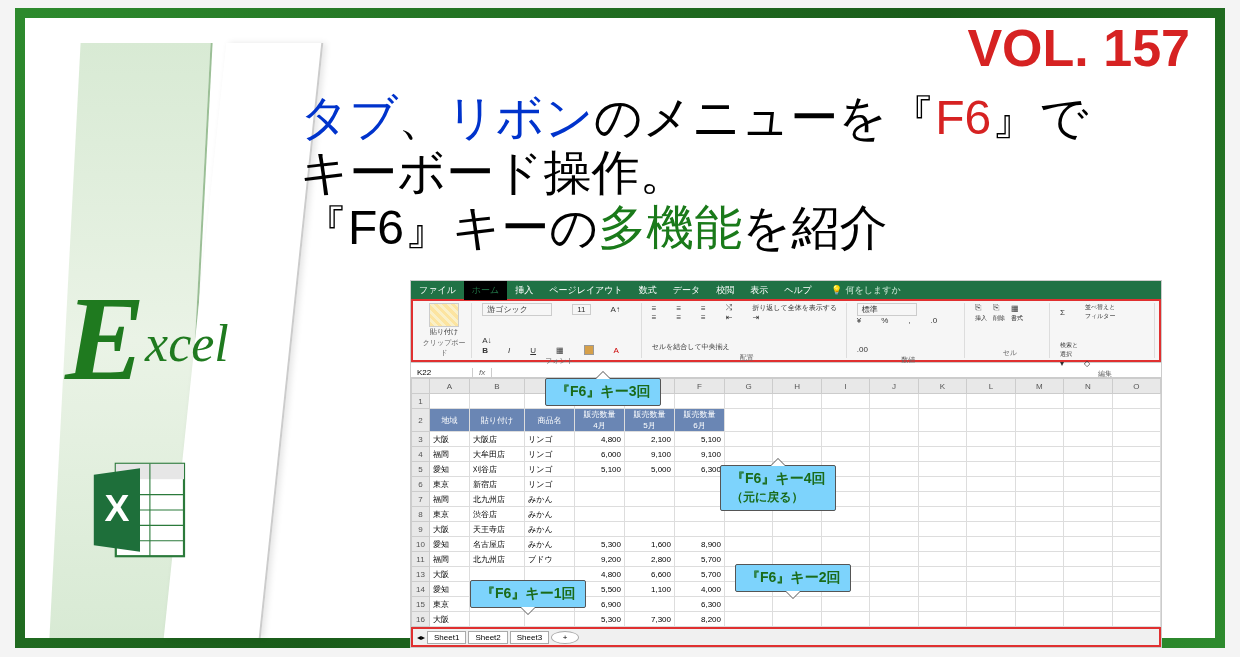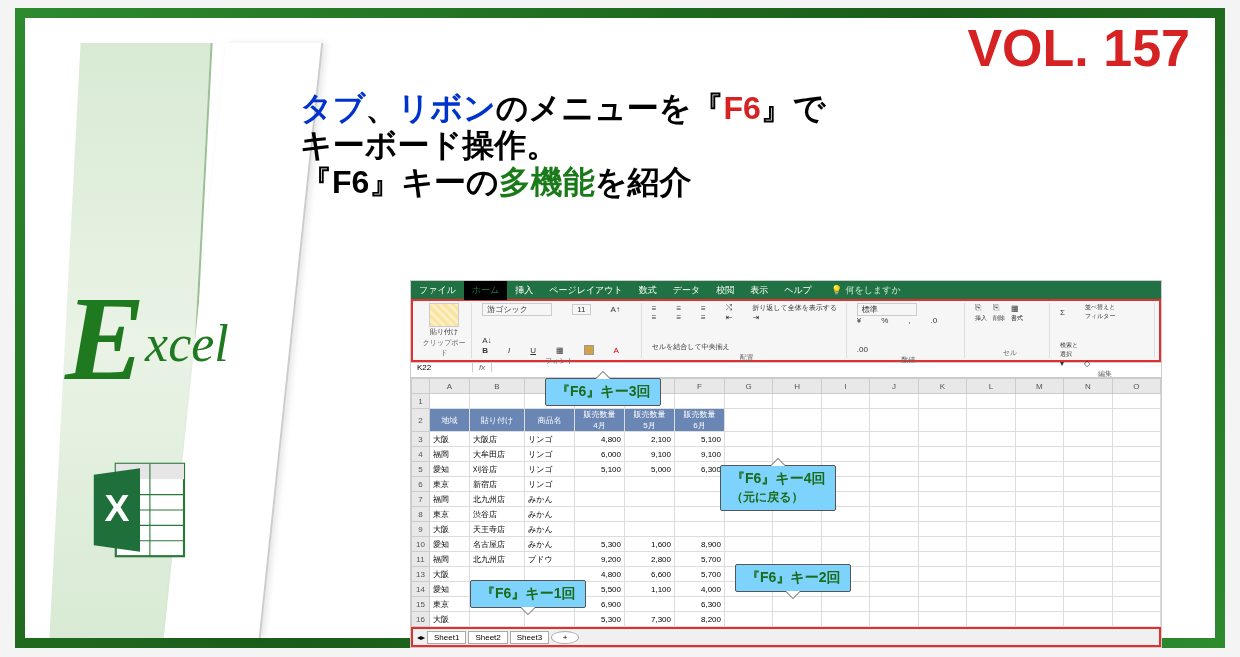--- a/index.html
+++ b/index.html
@@ -68,22 +68,22 @@
     font-size: 52px;
     font-weight: bold;
     font-family: "Arial", sans-serif;
     text-shadow: 2px 2px 0 #fff;
   }
   .headline {
     position: absolute;
     left: 300px;
     top: 90px;
     width: 900px;
-    font-size: 32px;
-    font-weight: bold;
+    font-size: 48px;
+    font-weight: normal;
     line-height: 1.15;
     color: #000;
   }
   .headline .blue { color: #0033cc; }
   .headline .red  { color: #d62222; }
   .headline .green{ color: #1a7a1a; }
 
   
   .excel-app {
     position: absolute;
@@ -141,21 +141,21 @@
   }
   .swatch {
     width:8px;height:8px;background:#d6a04a;border:1px solid #999;
   }
 
   .namebox-bar {
     display:flex;
     border-top:1px solid #ccc;
     border-bottom:1px solid #ccc;
     height:14px;
-    align-items:flex-start;
+    align-items:flex-end;
     padding-left:3px;
     font-size:8px;
     background:#fff;
   }
   .namebox-bar .nb { width:55px; border-right:1px solid #ccc; padding-left:3px;}
   .namebox-bar .fx { padding:0 6px; border-right:1px solid #ccc; font-style:italic; color:#666;}
   .sheet {
     border-collapse: collapse;
     width: 100%;
     table-layout: fixed;

